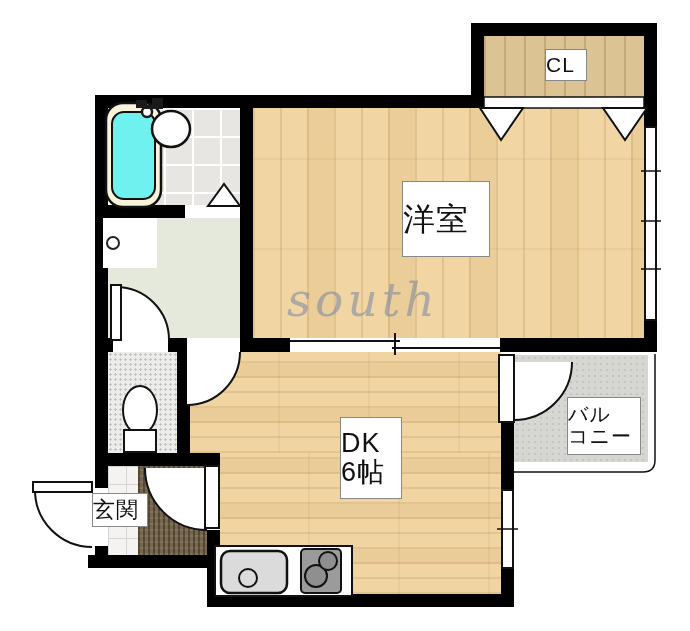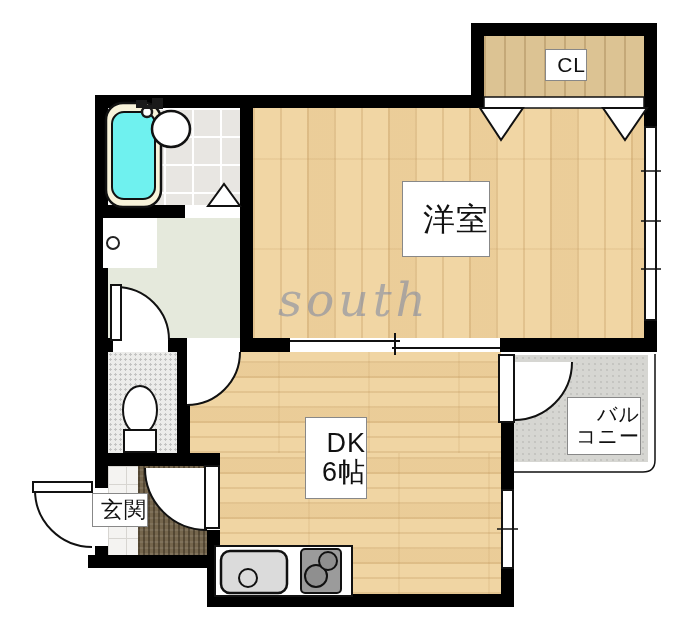--- a/index.html
+++ b/index.html
@@ -27,21 +27,21 @@
     background-image:radial-gradient(rgba(90,90,90,.28) 1px, transparent 1.3px);background-size:5px 5px;}
   .floor-balcony{position:absolute;background:#d6d6d2;
     background-image:radial-gradient(rgba(120,120,115,.18) 1px, transparent 1.3px);background-size:6px 6px;}
   .tile-entrance{position:absolute;background-color:#f4f3f1;
     background-image:linear-gradient(#d7d5d1 1px,transparent 1px),linear-gradient(90deg,#d7d5d1 1px,transparent 1px);
     background-size:18px 18px;}
   .mat{position:absolute;background-color:#75664d;
     background-image:repeating-linear-gradient(90deg, rgba(28,20,8,.38) 0 2px, transparent 2px 5px),
                      repeating-linear-gradient(0deg, rgba(255,255,255,.08) 0 2px, transparent 2px 6px);}
   .label-box{position:absolute;background:#fff;border:1px solid #888;color:#111;
-    display:flex;flex-direction:column;align-items:flex-end;justify-content:center;
+    display:flex;flex-direction:column;align-items:flex-start;justify-content:center;
     text-align:center;line-height:1.08;font-weight:500;letter-spacing:1px;}
   .watermark{position:absolute;font-family:"DejaVu Serif",serif;font-style:italic;
     color:rgba(126,136,162,.58);font-size:47px;letter-spacing:4px;}
 </style>
 </head>
 <body>
 
 <div id="plan">
 
   <div class="tile-bath" style="left:108px;top:108px;width:132px;height:97px;"></div>
@@ -172,29 +172,29 @@
   </svg>
 
   <div class="label-box" style="left:545px;top:49px;width:40px;height:30px;font-size:21px;">
     <span>CL</span>
   </div>
 
   <div class="label-box" style="left:402px;top:181px;width:86px;height:74px;font-size:32px;">
     <span>洋室</span>
   </div>
 
-  <div class="label-box" style="left:305px;top:417px;width:60px;height:80px;font-size:27px;">
+  <div class="label-box" style="left:340px;top:417px;width:60px;height:80px;font-size:27px;">
     <span>DK</span>
     <span>6帖</span>
   </div>
 
   <div class="label-box" style="left:567px;top:397px;width:72px;height:56px;font-size:20px;">
     <span>バル</span>
     <span>コニー</span>
   </div>
 
   <div class="label-box" style="left:92px;top:493px;width:54px;height:32px;font-size:22px;">
     <span>玄関</span>
   </div>
 
-  <div class="watermark" style="left:278px;top:272px;">south</div>
+  <div class="watermark" style="left:287px;top:272px;">south</div>
 
 </div>
 
 </body></html>

